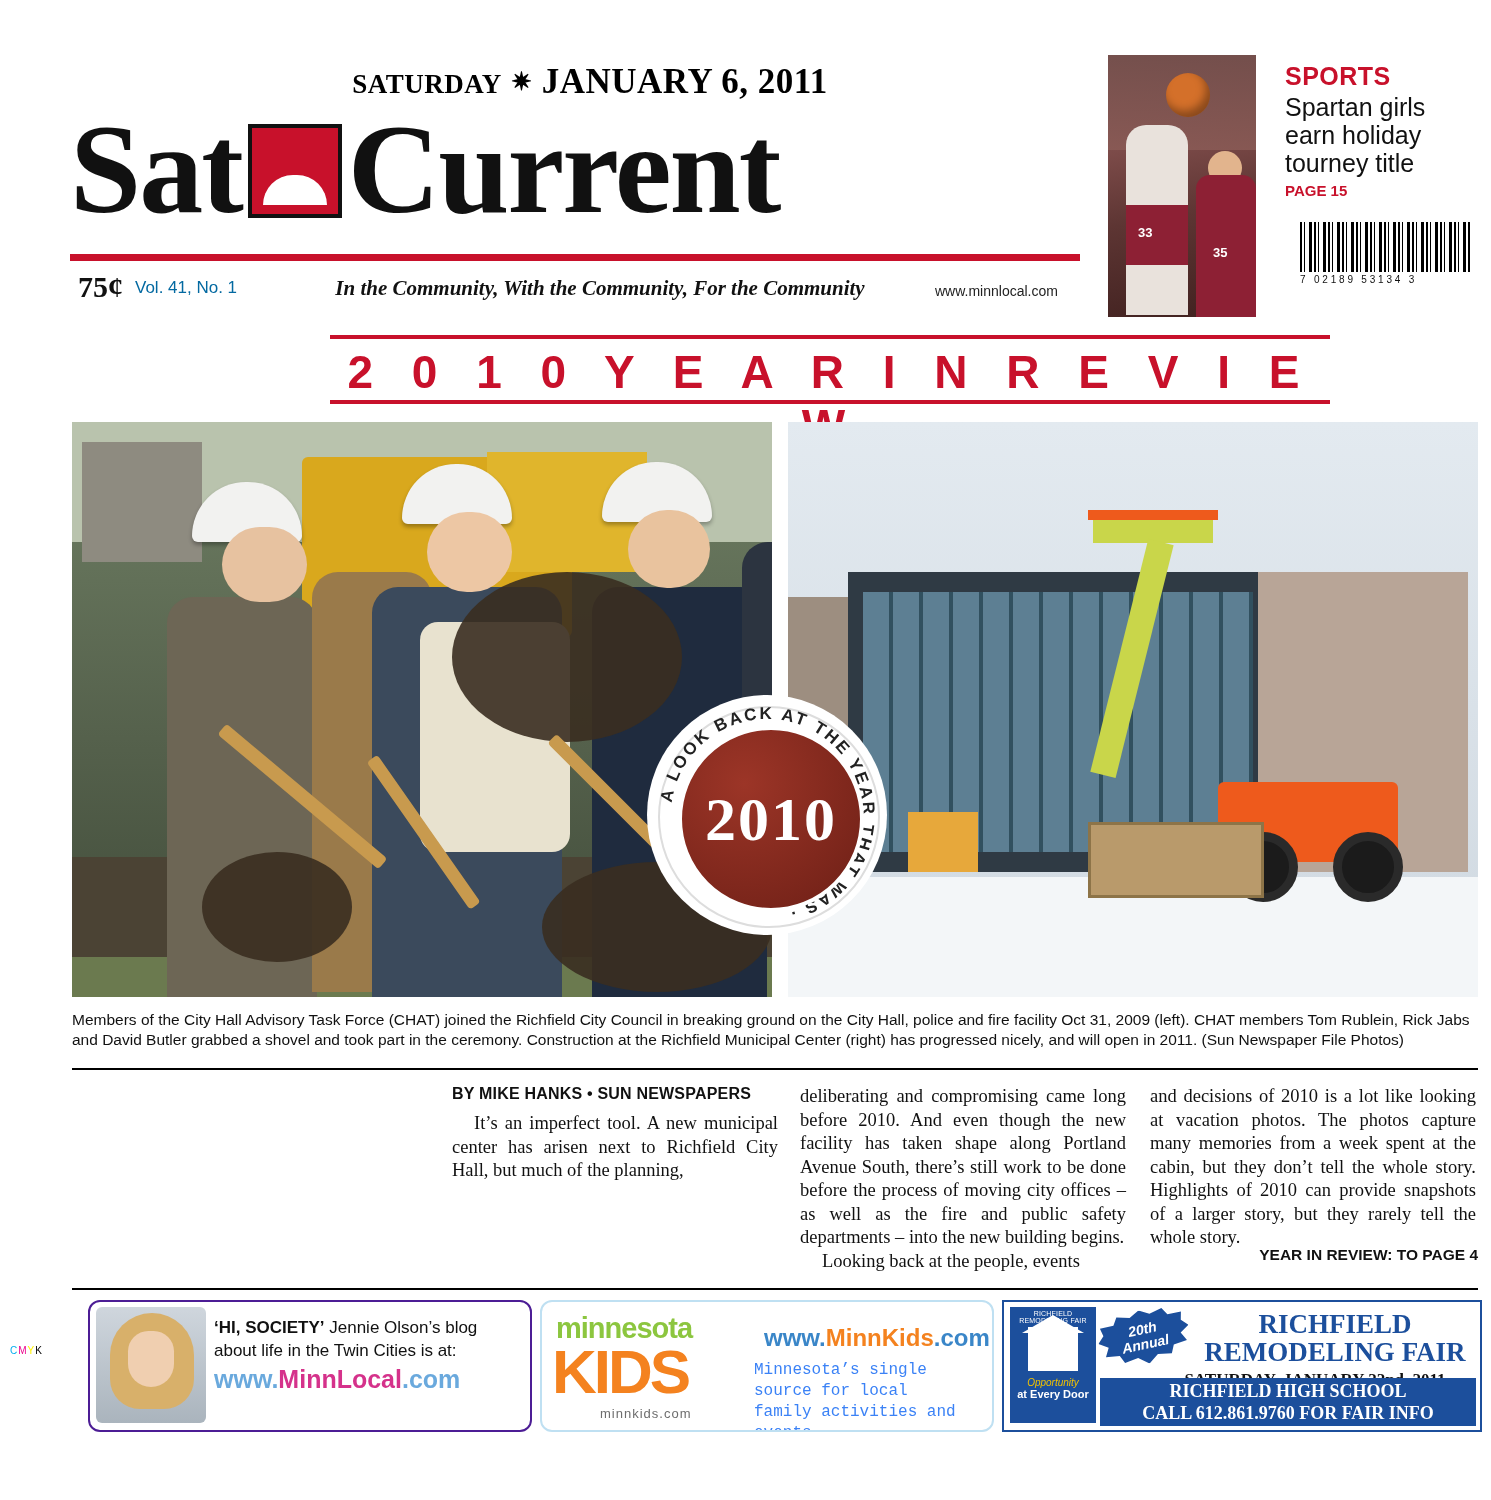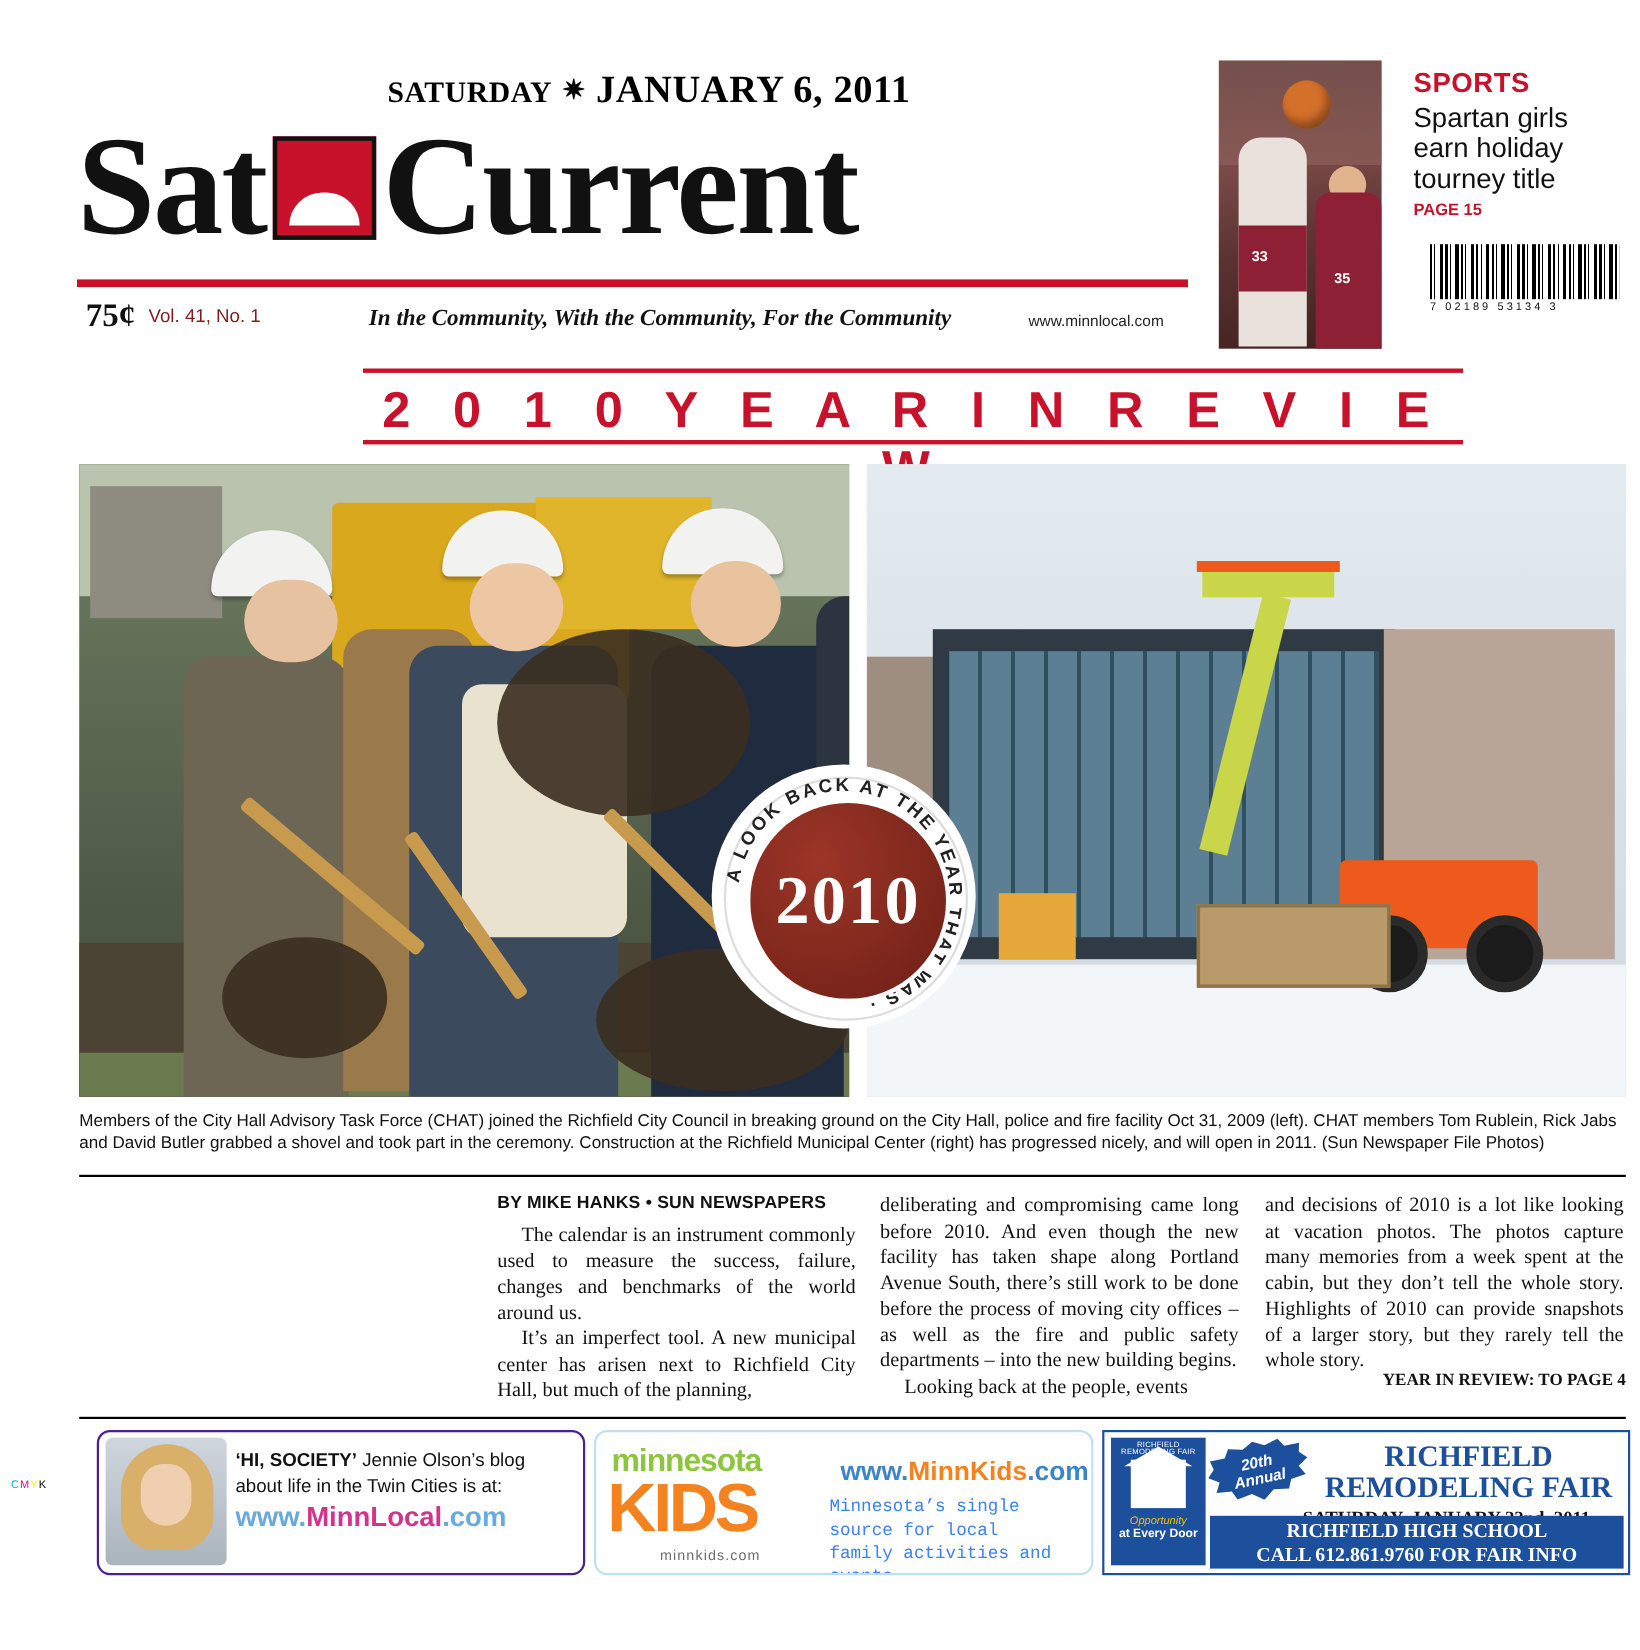--- a/index.html
+++ b/index.html
@@ -31,21 +31,21 @@
   }
   .logo-box:after{
     content:"";position:absolute;left:11px;right:11px;bottom:9px;height:30px;
     background:#fff;border-radius:34px 34px 0 0;
   }
   .redrule{position:absolute;left:70px;top:254px;width:1010px;height:7px;background:#c8112b;}
   .price{
     position:absolute;left:78px;top:270px;font-family:"Liberation Serif",serif;
     font-weight:bold;font-size:30px;
   }
-  .vol{position:absolute;left:135px;top:278px;font-size:17px;color:#7f1d1d;}
+  .vol{position:absolute;left:135px;top:278px;font-size:17px;color:#0369a1;}
   .slogan{
     position:absolute;left:290px;top:276px;width:620px;text-align:center;
     font-family:"Liberation Serif",serif;font-style:italic;font-weight:bold;font-size:21px;
   }
   .weburl{position:absolute;left:935px;top:283px;font-size:14px;color:#222;}
 
   
   .promo-photo{
     position:absolute;left:1108px;top:55px;width:148px;height:262px;
     background:linear-gradient(170deg,#9d6b68 0%,#7b4a48 35%,#5d3533 60%,#40211f 100%);
@@ -137,21 +137,21 @@
     background:linear-gradient(135deg,#cfcfcf 0%,#d8d8d8 28%,#c8112b 58%,#b80e26 100%);
     display:flex;align-items:center;justify-content:center;text-align:center;
   }
   .snapbox span{color:#fff;font-weight:bold;font-size:46px;line-height:50px;letter-spacing:.5px;}
   .byline{position:absolute;left:452px;top:1085px;font-weight:bold;font-size:16px;letter-spacing:.2px;}
   .col{position:absolute;top:1112px;width:326px;font-family:"Liberation Serif",serif;font-size:18.5px;line-height:23.5px;text-align:justify;}
   .col p{margin:0;text-indent:22px;}
   .col1{left:452px;}
   .col2{left:800px;top:1085px;}
   .col3{left:1150px;top:1085px;}
-  .jump{position:absolute;left:1150px;top:1246px;width:328px;text-align:right;font-weight:bold;font-size:15.5px;font-family:Liberation Serif, serif;}
+  .jump{position:absolute;left:1150px;top:1246px;width:328px;text-align:right;font-weight:bold;font-size:15.5px;font-family:Liberation Sans, sans-serif;}
 
   
   .ads-rule{position:absolute;left:72px;top:1288px;width:1406px;height:2px;background:#000;}
   .ad1{
     position:absolute;left:88px;top:1300px;width:440px;height:128px;
     border:2px solid #4c1d95;border-radius:12px;background:#fff;overflow:hidden;
   }
   .ad1-photo{position:absolute;left:6px;top:5px;width:110px;height:116px;background:linear-gradient(180deg,#cfd6dd,#aab4bd);overflow:hidden;border-radius:6px;}
   .ad1-photo .hair{position:absolute;left:14px;top:6px;width:84px;height:96px;background:#d8b06a;border-radius:42px 42px 30px 30px;}
   .ad1-photo .face{position:absolute;left:32px;top:24px;width:46px;height:56px;background:#f0cfb0;border-radius:23px 23px 26px 26px;}
@@ -312,21 +312,20 @@
   </div>
 
   <div class="caption">Members of the City Hall Advisory Task Force (CHAT) joined the Richfield City Council in breaking ground on the City Hall, police and fire facility Oct 31, 2009 (left). CHAT members Tom Rublein, Rick Jabs and David Butler grabbed a shovel and took part in the ceremony.  Construction at the Richfield Municipal Center (right) has progressed nicely, and will open in 2011. (Sun Newspaper File Photos)</div>
 
   <div class="story-rule"></div>
 
 
   <div class="byline">BY MIKE HANKS • SUN NEWSPAPERS</div>
 
   <div class="col col1">
-    <p>The calendar is an instrument commonly used to measure the success, failure, changes and benchmarks of the world around us.</p>
     <p>It’s an imperfect tool. A new municipal center has arisen next to Richfield City Hall, but much of the planning,</p>
   </div>
   <div class="col col2">
     <p style="text-indent:0">deliberating and compromising came long before 2010. And even though the new facility has taken shape along Portland Avenue South, there’s still work to be done before the process of moving city offices – as well as the fire and public safety departments – into the new building begins.</p>
     <p>Looking back at the people, events</p>
   </div>
   <div class="col col3">
     <p style="text-indent:0">and decisions of 2010 is a lot like looking at vacation photos. The photos capture many memories from a week spent at the cabin, but they don’t tell the whole story. Highlights of 2010 can provide snapshots of a larger story, but they rarely tell the whole story.</p>
   </div>
   <div class="jump">YEAR IN REVIEW: TO PAGE 4</div>

